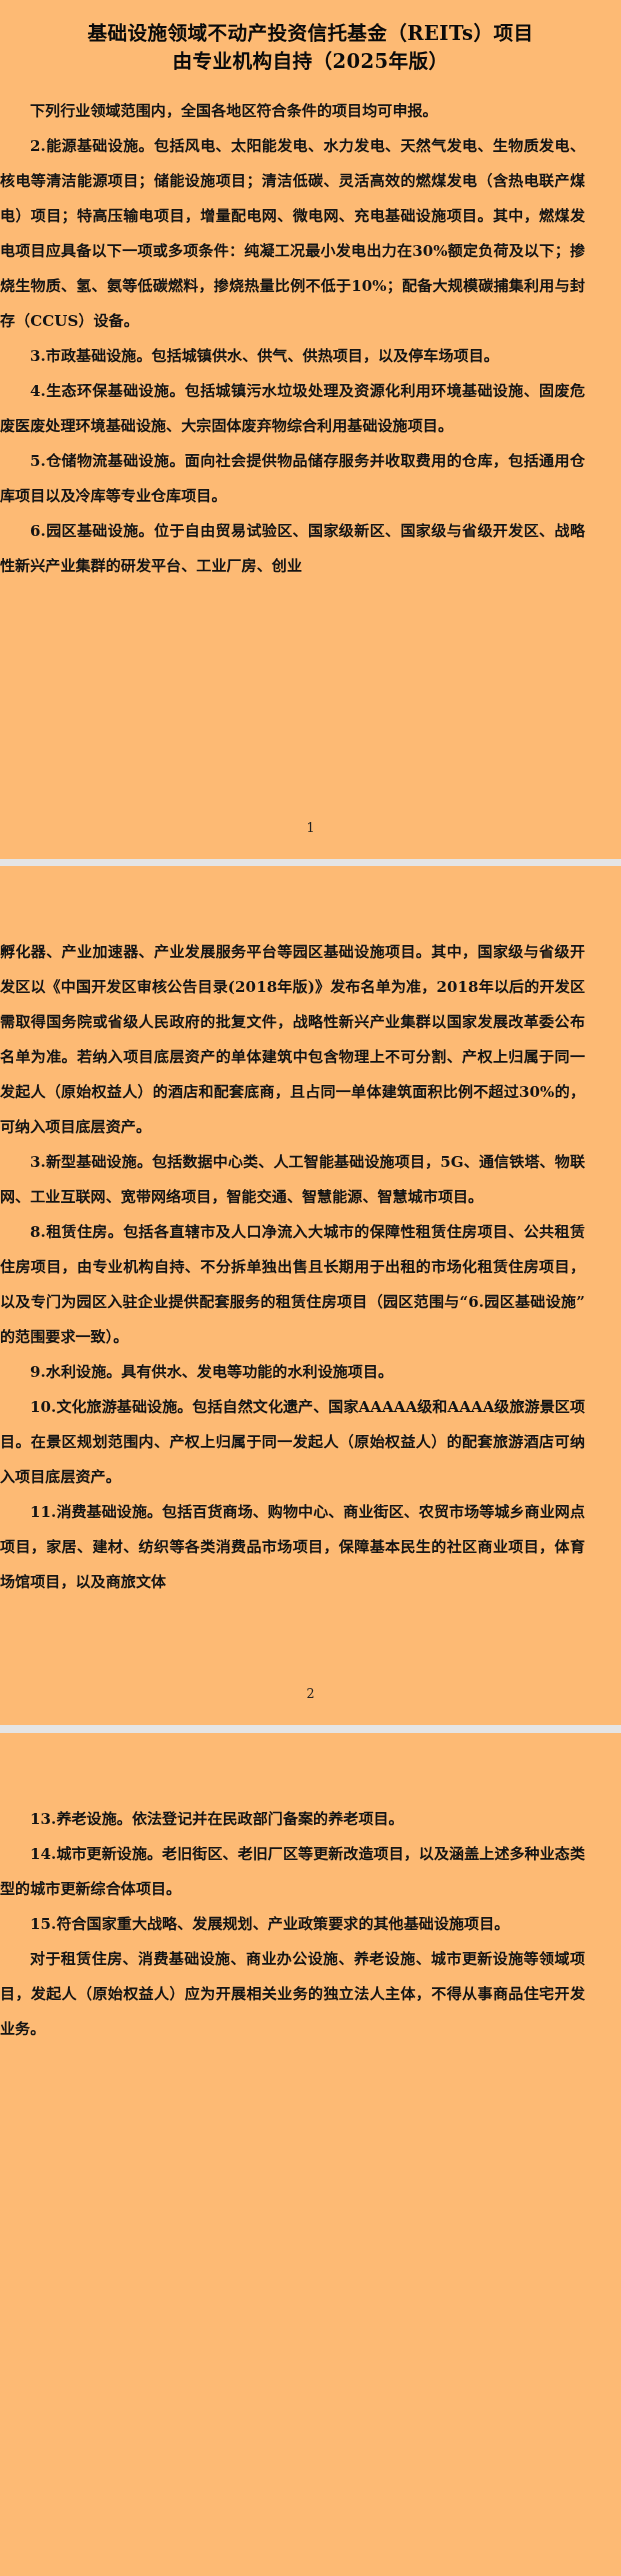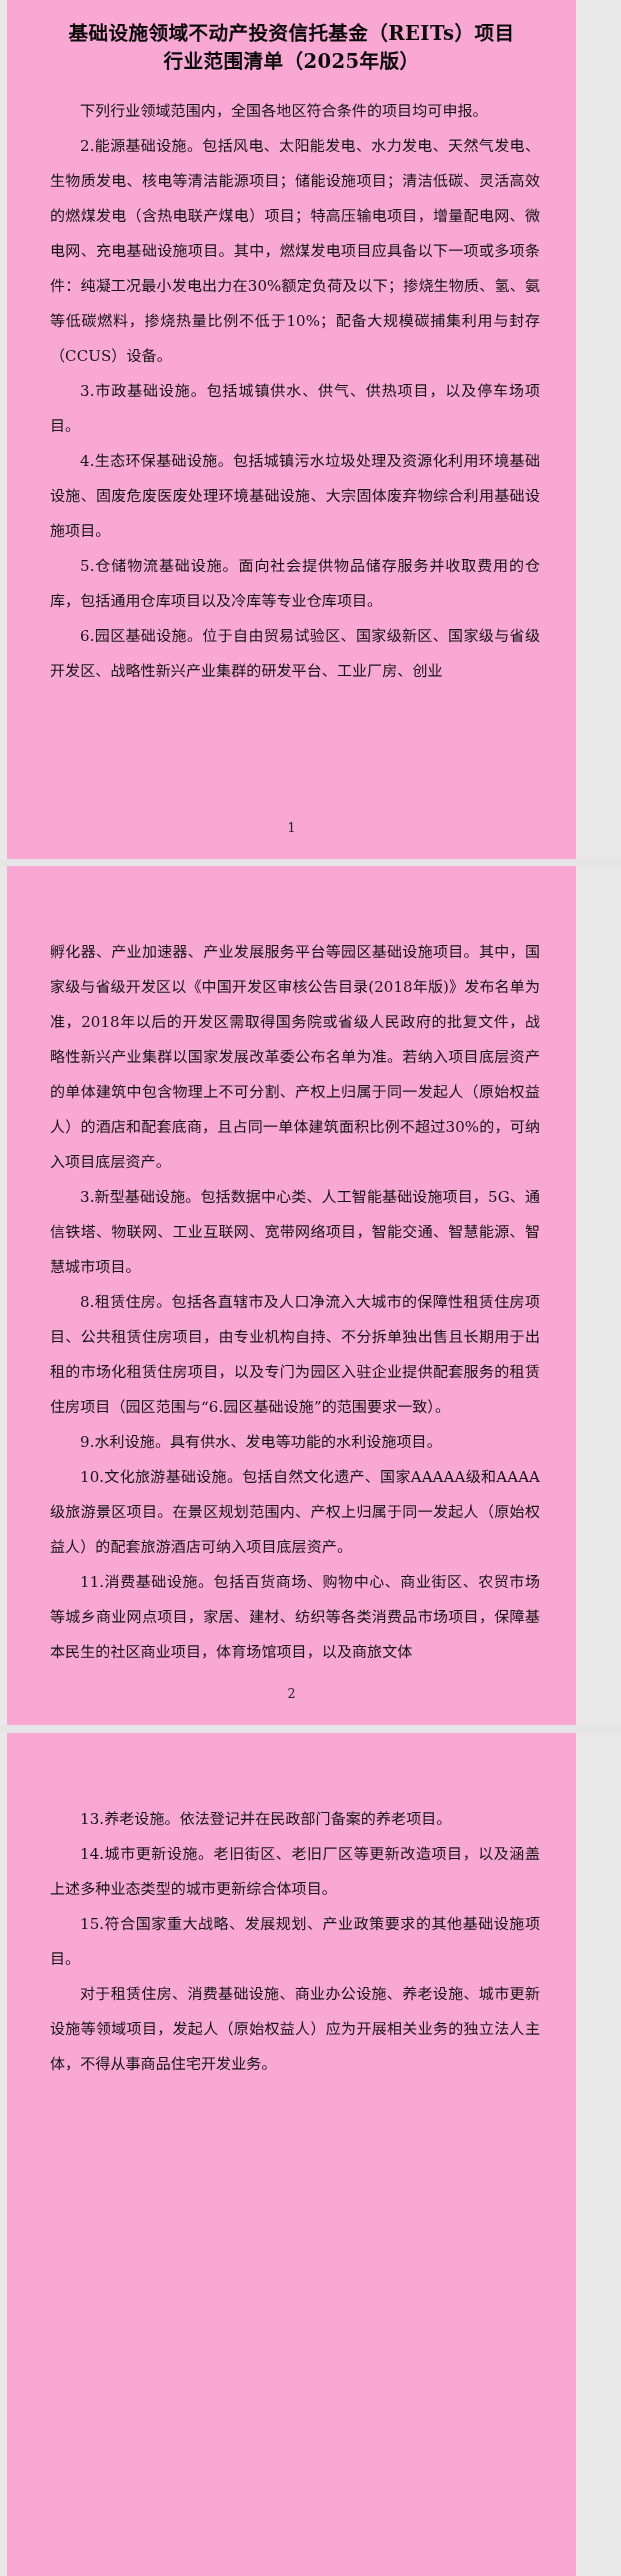--- a/index.html
+++ b/index.html
@@ -14,38 +14,37 @@
     color: #000;
     -webkit-font-smoothing: antialiased;
   }
   .doc {
     width: 621px;
     margin: 0;
     padding: 0;
   }
   .page {
     position: relative;
-    width: 569px;
-    background: #f9a8d4;
+    width: 621px;
+    background: #fdba74;
     box-sizing: border-box;
     overflow: hidden;
-    margin-left: 7px;
   }
   .page-1 { height: 859px; padding: 0 0 0 0; }
   .page-2 { height: 859px; }
   .page-3 { height: 858px; }
   .sep {
     width: 621px;
     height: 7.3px;
     background: #e5e5e5;
   }
 
   .content {
-    padding-left: 43px;
     padding-right: 36px;
+    font-weight: bold;
   }
 
   .doc-title {
     text-align: center;
     font-family: "DejaVu Serif", "Liberation Serif", serif;
     font-weight: bold;
     font-size: 19.6px;
     line-height: 28px;
     letter-spacing: 0.4px;
     color: #0b0b0b;
@@ -84,21 +83,21 @@
   }
 </style>
 </head>
 <body>
 
 <div class="doc">
 
   <section class="page page-1">
     <div class="doc-title">
       <span class="ln">基础设施领域不动产投资信托基金（REITs）项目</span>
-      <span class="ln">行业范围清单（2025年版）</span>
+      <span class="ln">由专业机构自持（2025年版）</span>
     </div>
     <div class="first-gap"></div>
     <div class="content">
       <p class="body indent">下列行业领域范围内，全国各地区符合条件的项目均可申报。</p>
       <p class="body indent">2.能源基础设施。包括风电、太阳能发电、水力发电、天然气发电、生物质发电、核电等清洁能源项目；储能设施项目；清洁低碳、灵活高效的燃煤发电（含热电联产煤电）项目；特高压输电项目，增量配电网、微电网、充电基础设施项目。其中，燃煤发电项目应具备以下一项或多项条件：纯凝工况最小发电出力在30%额定负荷及以下；掺烧生物质、氢、氨等低碳燃料，掺烧热量比例不低于10%；配备大规模碳捕集利用与封存（CCUS）设备。</p>
       <p class="body indent">3.市政基础设施。包括城镇供水、供气、供热项目，以及停车场项目。</p>
       <p class="body indent">4.生态环保基础设施。包括城镇污水垃圾处理及资源化利用环境基础设施、固废危废医废处理环境基础设施、大宗固体废弃物综合利用基础设施项目。</p>
       <p class="body indent">5.仓储物流基础设施。面向社会提供物品储存服务并收取费用的仓库，包括通用仓库项目以及冷库等专业仓库项目。</p>
       <p class="body indent">6.园区基础设施。位于自由贸易试验区、国家级新区、国家级与省级开发区、战略性新兴产业集群的研发平台、工业厂房、创业</p>
     </div>

